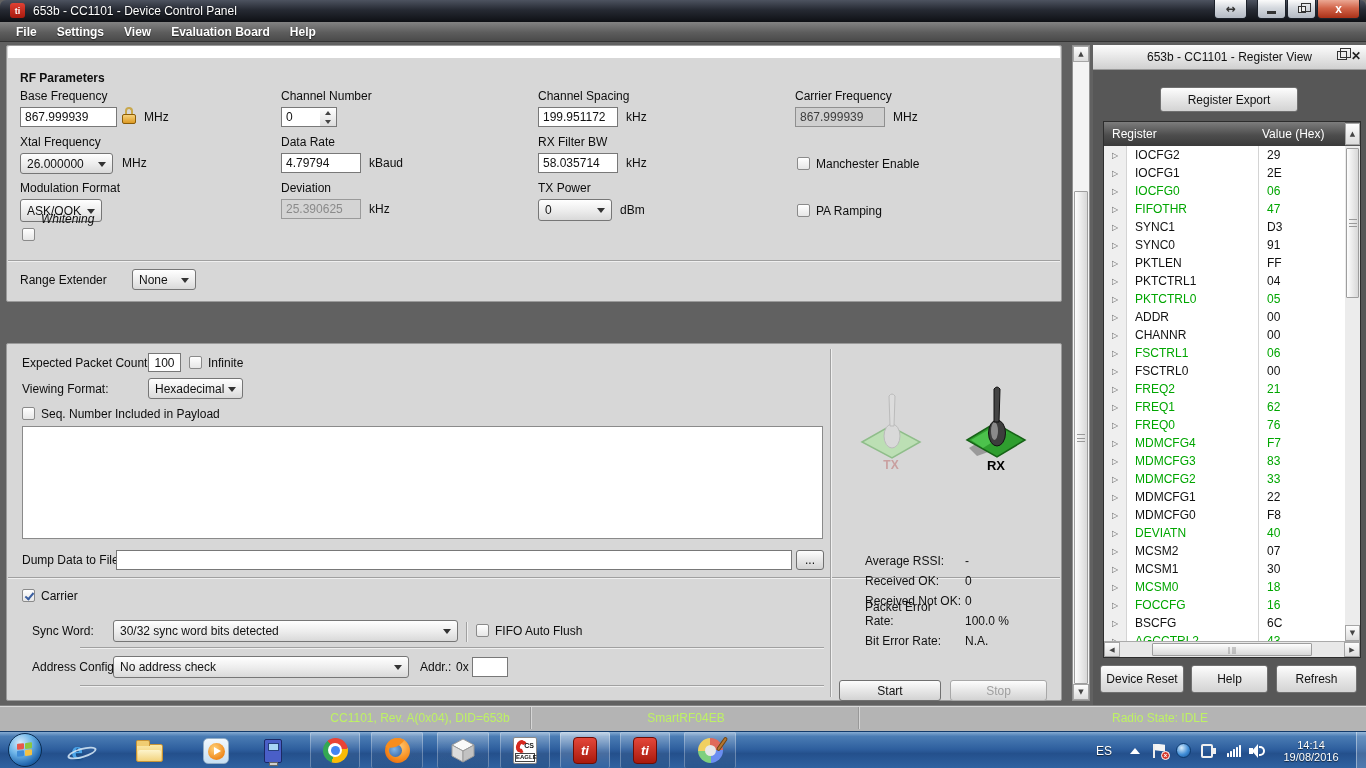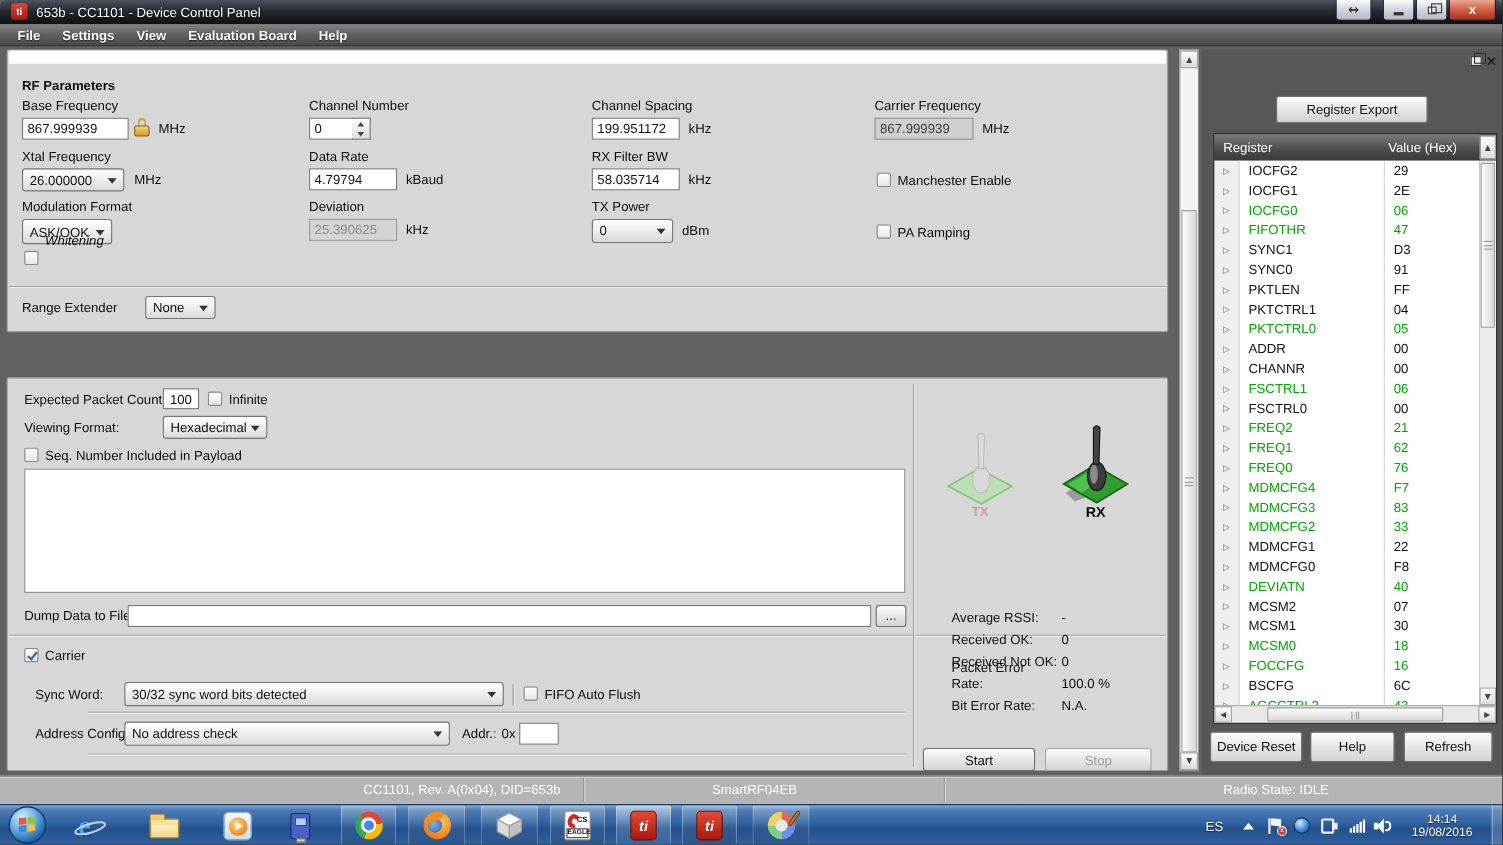--- a/index.html
+++ b/index.html
@@ -138,21 +138,21 @@
     color:#444; font-family:"DejaVu Sans",sans-serif; }
   .hs-thumb { position:absolute; left:48px; top:1px; width:160px; height:13px;
     background:linear-gradient(#fdfdfd,#d8d8d8); border:1px solid #9e9e9e; border-radius:1px; }
   .hs-grip { position:absolute; left:50%; top:3px; width:7px; height:7px; transform:translateX(-50%);
     border-left:1px solid #999; border-right:1px solid #999; }
   .hs-grip::after { content:""; position:absolute; left:3px; top:0; width:1px; height:7px; background:#999; }
 
   
   .statusbar { left:0; top:705px; width:1366px; height:26px; background:#b4b4b4;
     border-top:1px solid #828282; box-shadow:inset 0 1px 0 #d9d9d9; }
-  .status-text { position:absolute; top:711px; transform:translateX(-50%); color:#ffffff; }
+  .status-text { position:absolute; top:711px; transform:translateX(-50%); color:#bef264; }
   .status-sep { position:absolute; top:707px; height:22px; width:2px;
     border-left:1px solid #989898; border-right:1px solid #d6d6d6; }
 
   
   .taskbar { left:0; top:731px; width:1366px; height:37px;
     background:linear-gradient(180deg,#85abd2 0%,#4a7cb4 12%,#2e5f9e 48%,#24508c 60%,#2f62a1 100%);
     border-top:1px solid #123a6a; }
   .orb { position:absolute; left:8px; top:1px; width:34px; height:34px; border-radius:50%;
     background:radial-gradient(circle at 35% 28%,#d8ecfb,#6cb4e8 38%,#2166ae 72%,#0b3360);
     border:1px solid #0a2c52; display:flex; align-items:center; justify-content:center; }
@@ -443,20 +443,23 @@
 
   <div class="vscroll" style="left:1072px;top:45px;width:18px;height:656px;">
     <div class="sb-btn" style="top:0;">▲</div>
     <div class="sb-thumb" style="top:145px;height:493px;">
         <div class="sb-grip"></div>
       </div>
     <div class="sb-btn" style="bottom:0;">▼</div>
   </div>
 
   <div class="abs regpanel-bg"></div>
+  <div class="abs regpanel-title">
+    <span>653b - CC1101 - Register View</span>
+  </div>
   <div class="float-icon"></div>
   <div class="abs panel-close">✕</div>
 
   <div class="btn" style="left:1160px;top:87px;width:138px;height:25px;">
       <span>Register Export</span>
     </div>
 
   <div class="abs reg-table-frame"></div>
   <div class="abs reg-header">
     <span class="c1">Register</span>

